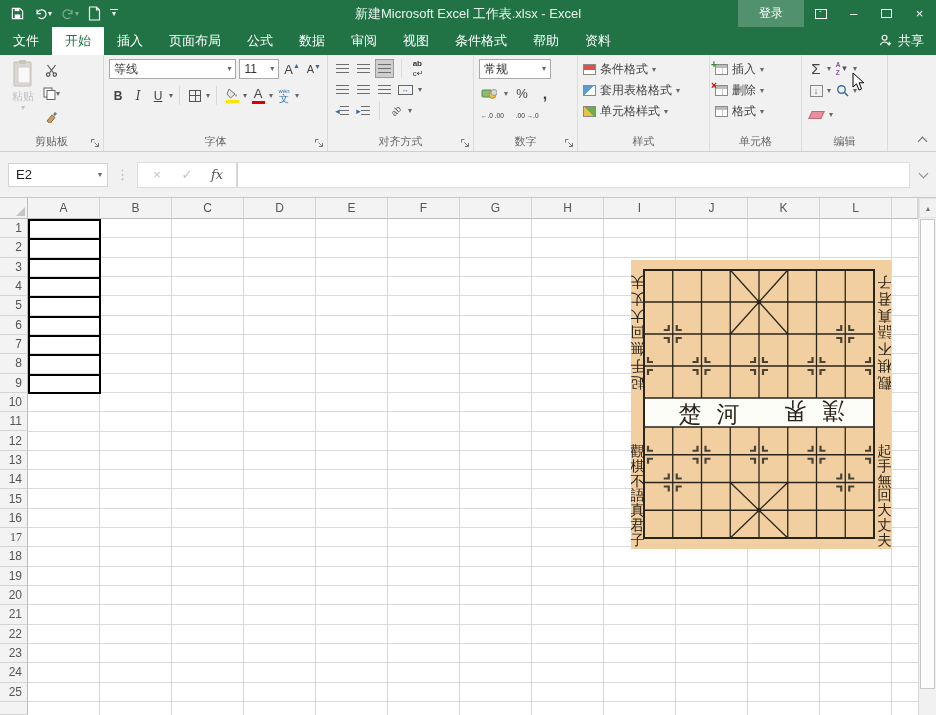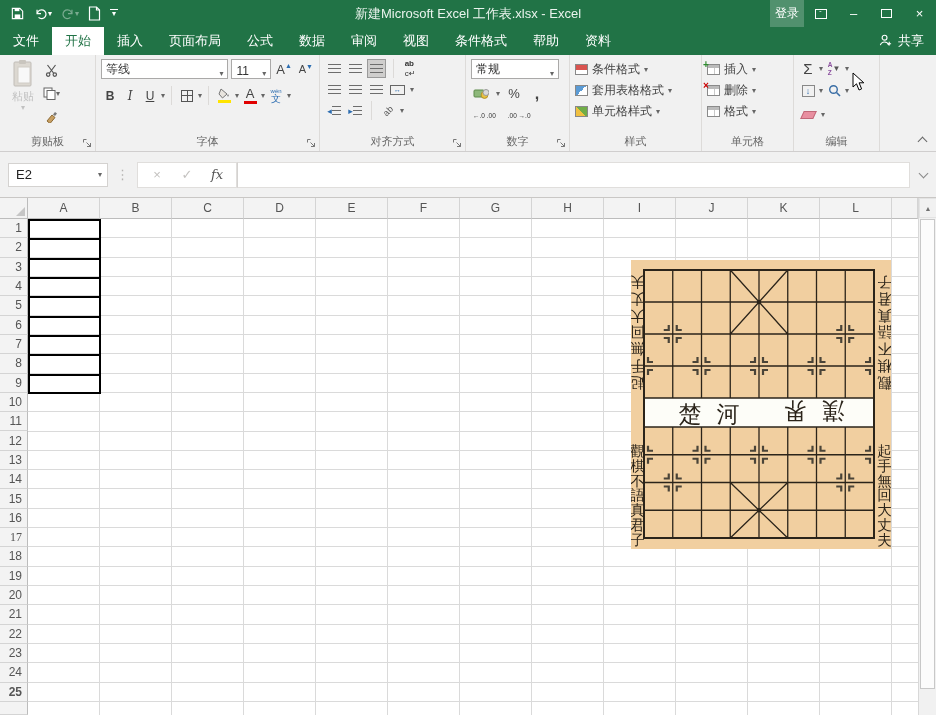--- a/index.html
+++ b/index.html
@@ -12,21 +12,21 @@
     display:flex;align-items:center;color:#fff;}
   .qat {display:flex;align-items:center;gap:9px;padding-left:10px;}
   .qicon {display:inline-flex;align-items:center;}
   .qicon svg {display:block;}
   .dim {opacity:.4;}
   .car {font-size:8px;color:#fff;line-height:1;}
   .qbar {display:inline-flex;flex-direction:column;align-items:center;line-height:.6;font-size:9px;}
   .wtitle {position:absolute;left:0;right:0;top:0;height:27px;display:flex;align-items:center;
     justify-content:center;font-size:13px;color:#eaf3ed;pointer-events:none;}
   .tright {margin-left:auto;display:flex;align-items:stretch;height:27px;}
-  .signin {background:rgba(255,255,255,.22);padding:0 5px;font-size:12px;display:flex;align-items:center;}
+  .signin {background:rgba(255,255,255,.22);padding:0 21px;font-size:12px;display:flex;align-items:center;}
   .winbtn {width:33px;display:flex;align-items:center;justify-content:center;font-size:13px;color:#fff;}
   .boxglyph {width:11px;height:9px;border:1px solid #fff;display:inline-block;}
   .ribopt {width:12px;height:10px;border:1px solid #fff;display:inline-flex;align-items:flex-start;justify-content:center;font-size:7px;line-height:1;}
 
   
   .tabbar {position:absolute;left:0;top:27px;width:936px;height:28px;background:#217346;
     display:flex;align-items:stretch;color:#fff;font-size:13px;}
   .tab {display:flex;align-items:center;padding:0 13px;cursor:default;}
   .tab.active {background:#fff;color:#217346;}
   .tellme {display:flex;align-items:center;gap:7px;margin-left:12px;}
@@ -36,21 +36,21 @@
   .ribbon {position:absolute;left:0;top:55px;width:936px;height:97px;background:#f1f1f1;
     border-bottom:1px solid #d0cece;display:flex;font-size:12px;color:#444;}
   .group {position:relative;border-right:1px solid #dddbd9;padding:4px 4px 18px 5px;}
   .glabel {position:absolute;bottom:2px;left:0;right:0;text-align:center;font-size:11px;color:#666;}
   .dlg {position:absolute;bottom:3px;right:3px;}
   .col {display:flex;flex-direction:column;}
   .row {display:flex;align-items:center;}
   .ibtn {display:inline-flex;align-items:center;justify-content:center;min-width:18px;height:19px;
     padding:0 2px;color:#444;}
   .ibtn.sel {background:#cfcecd;border:1px solid #9a9a9a;}
-  .combo {background:#fff;border:1px solid #aaa9a8;height:20px;display:flex;align-items:flex-end;
+  .combo {background:#fff;border:1px solid #aaa9a8;height:20px;display:flex;align-items:center;
     padding:0 4px;font-size:12px;color:#333;}
   .combo .car {color:#666;margin-left:auto;}
   .bars {width:13px;height:10px;background:repeating-linear-gradient(to bottom,#6d6d6d 0 1.5px,transparent 1.5px 4px);}
   .gridic {width:13px;height:11px;border:1px solid #8a8a8a;background:
     linear-gradient(#bbb 0 3px,transparent 3px),
     linear-gradient(to right,transparent 0 6px,#c9c9c9 6px 7px,transparent 7px);position:relative;background-color:#fff;}
   .ov {position:absolute;left:-5px;top:-5px;font-weight:bold;font-size:10px;line-height:1;}
   .bic {width:12px;height:12px;border:1px solid #555;background:
     linear-gradient(#555,#555) center/100% 1px no-repeat,
     linear-gradient(#555,#555) center/1px 100% no-repeat;}
@@ -178,21 +178,21 @@
             <circle cx="7" cy="5" r="2.6" fill="none" stroke="#fff" stroke-width="1.2"></circle>
             <path d="M2.5 13a4.7 4.7 0 0 1 9 0" fill="none" stroke="#fff" stroke-width="1.2"></path>
             <path d="M12 9.5v4M10 11.5h4" stroke="#fff" stroke-width="1.2"></path>
           </svg></span>
       <span>共享</span>
     </span>
   </div>
 
   <div class="ribbon">
 
-    <div class="group" style="width:96px">
+    <div class="group" style="width:104px">
       <div class="row" style="gap:6px;align-items:flex-start">
         <div class="col" style="align-items:center;opacity:.55;padding-left:6px">
           <svg width="24" height="30" viewBox="0 0 24 30">
               <rect x="3" y="3" width="17" height="24" rx="1" fill="#cbc4b8" stroke="#9a9388"></rect>
               <rect x="8" y="1" width="7" height="4" rx="1" fill="#aaa296"></rect>
               <rect x="7" y="8" width="12" height="16" fill="#fff" stroke="#b5aea2"></rect>
             </svg>
           <span style="font-size:11px;color:#9a9a9a">粘贴</span>
           <span class="car" style="color:#9a9a9a">▾</span>
         </div>
@@ -332,21 +332,21 @@
           </span>
         <span class="car" style="color:#666">▾</span>
       </div>
       <div class="glabel">对齐方式</div>
       <svg class="dlg" width="10" height="10" viewBox="0 0 10 10">
           <path d="M1.5 1.5h3M1.5 1.5v3M8.5 5v3.5H5M4.5 4.5l4 4" stroke="#777" fill="none"></path>
         </svg>
     </div>
 
     <div class="group" style="width:104px">
-      <div class="combo" style="width:88px">
+      <div class="combo" style="width:72px">
           <span>常规</span>
           <span class="car">▾</span>
         </div>
       <div class="row" style="gap:5px;margin-top:5px">
         <span class="ibtn">
           <svg width="16" height="12" viewBox="0 0 16 12">
               <rect x="1" y="2" width="10" height="7" rx="1" fill="#8db87a" stroke="#5d8a4a"></rect>
               <circle cx="11.5" cy="7" r="3.4" fill="#e8c341" stroke="#b4902a"></circle>
               <circle cx="13" cy="4.5" r="3" fill="#d9d9d9" stroke="#9a9a9a"></circle>
             </svg>
@@ -500,21 +500,21 @@
         <div class="rh" style="height: 19.32px;">15</div>
         <div class="rh" style="height: 19.32px;">16</div>
         <div class="rh" style="height: 19.32px; font-family: Liberation Serif, serif;">17</div>
         <div class="rh" style="height: 19.32px;">18</div>
         <div class="rh" style="height: 19.32px;">19</div>
         <div class="rh" style="height: 19.32px;">20</div>
         <div class="rh" style="height: 19.32px;">21</div>
         <div class="rh" style="height: 19.32px;">22</div>
         <div class="rh" style="height: 19.32px;">23</div>
         <div class="rh" style="height: 19.32px;">24</div>
-        <div class="rh" style="height: 19px; font-weight: bold;">25</div>
+        <div class="rh" style="height: 19px;">25</div>
         <div class="rh" style="height: 13px;"></div>
       </div>
     <div class="cells" id="cellsArea">
       <div class="brange" id="brange">
           <div class="bsep" style="top: 17.32px;"></div>
           <div class="bsep" style="top: 36.64px;"></div>
           <div class="bsep" style="top: 55.96px;"></div>
           <div class="bsep" style="top: 75.28px;"></div>
           <div class="bsep" style="top: 94.6px;"></div>
           <div class="bsep" style="top: 113.92px;"></div>

